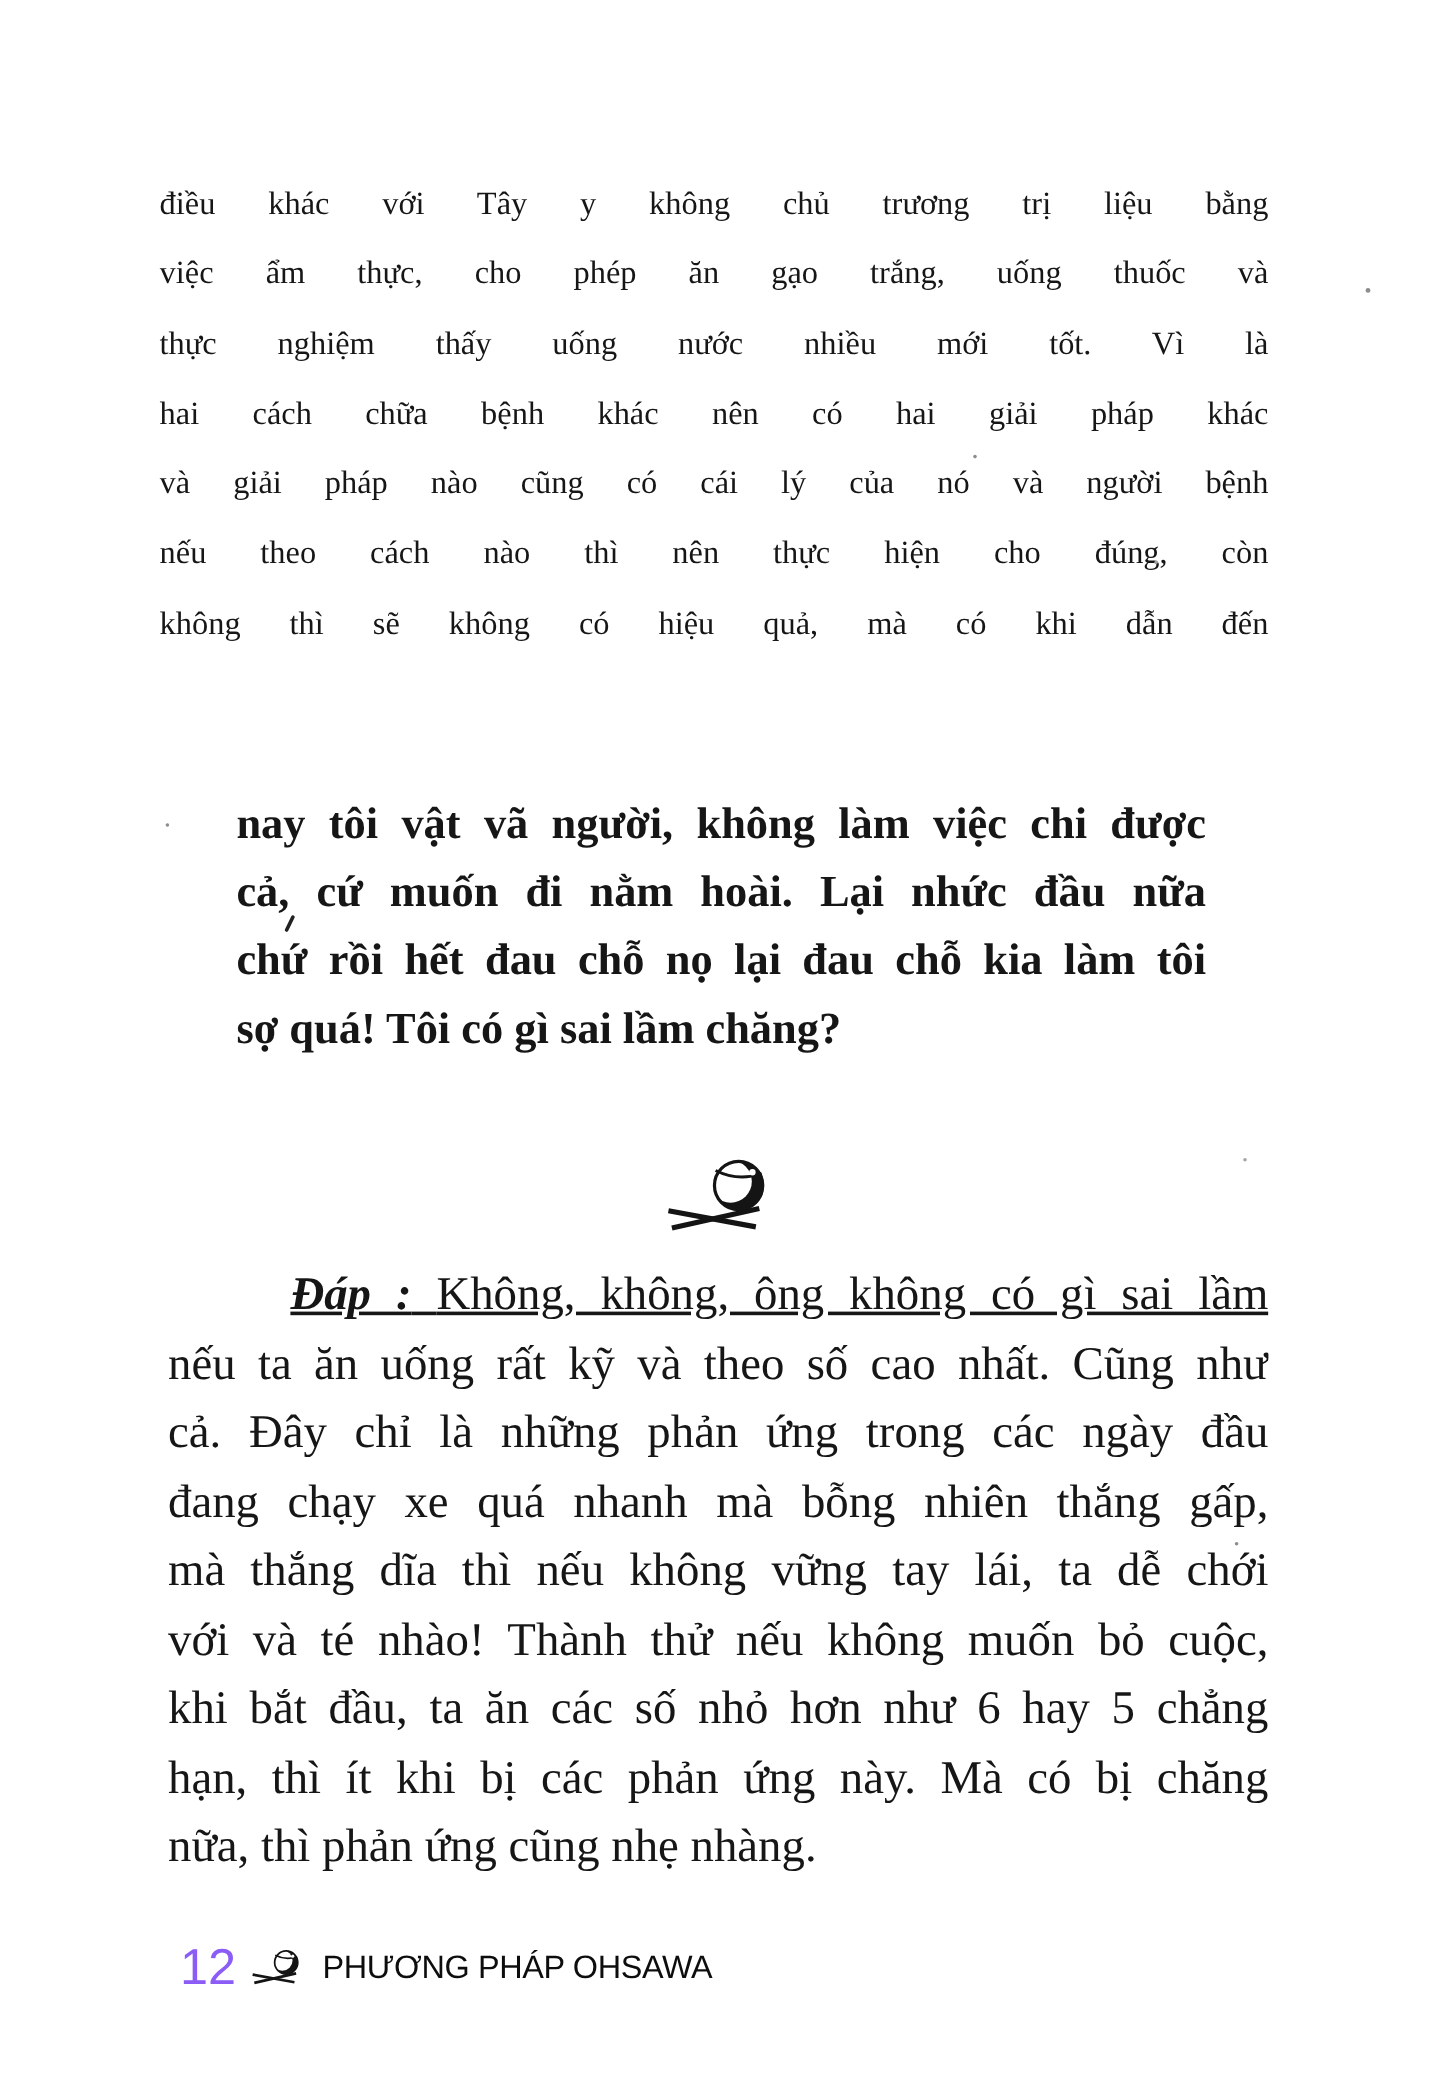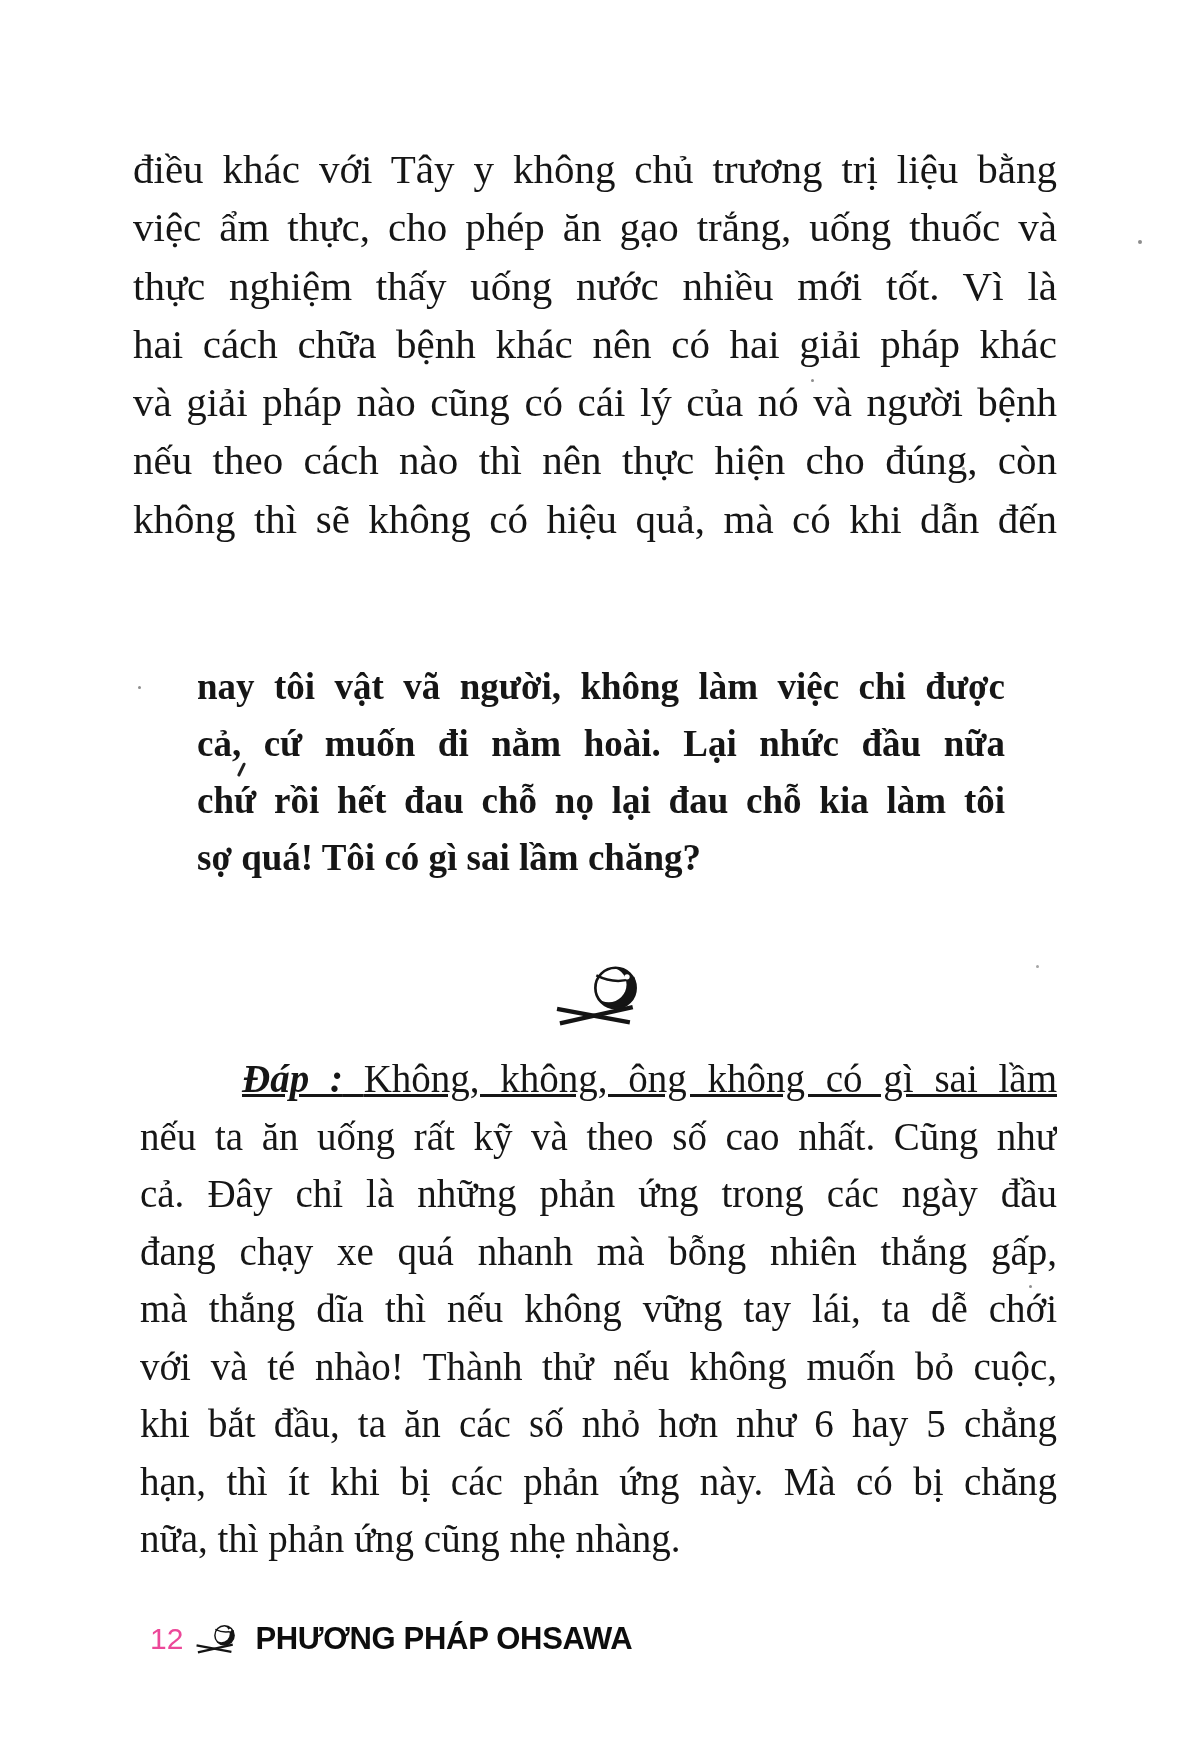--- a/index.html
+++ b/index.html
@@ -12,21 +12,21 @@
 
   .para{position:absolute;}
   .line{
     text-align:justify;text-align-last:justify;
     overflow:hidden;
   }
   .no-just{text-align-last:left;}
 
   
   .p1{left:133px;top:140px;width:924px;}
-  .p1 .line{height:58.3px;line-height:58.3px;font-size:41px;}
+  .p1 .line{height:58.3px;line-height:58.3px;font-size:27px;}
   .p1 .tail{padding-left:18px;width:906px;}
 
   
   .q{left:197px;top:658px;width:808px;font-weight:bold;}
   .q .line{height:57px;line-height:57px;font-size:37px;}
   .q .first{padding-left:96px;width:712px;}
 
   
   .ans{left:140px;top:1050px;width:917px;}
   .ans .line{height:57.5px;line-height:57.5px;font-size:39px;}
@@ -36,23 +36,23 @@
   
   .ornament{position:absolute;left:556px;top:962px;width:96px;height:70px;}
   .ornament svg{width:96px;height:69px;display:block;}
 
   
   .footer{
     position:absolute;left:150px;top:1618px;height:42px;
     display:flex;align-items:center;gap:13px;
     font-family:"Liberation Sans","DejaVu Sans",sans-serif;
   }
-  .pagenum{font-size:30px;color:#ec4899;}
+  .pagenum{font-size:42px;color:#8b5cf6;}
   .footer-icon svg{width:46px;height:33px;display:block;}
-  .book-title{font-size:31px;font-weight:bold;letter-spacing:-0.3px;color:#0d0d0d;}
+  .book-title{font-size:27px;font-weight:normal;letter-spacing:-0.3px;color:#0d0d0d;}
 
   
   .speck{position:absolute;background:#8d8d8d;border-radius:50%;}
   .sp1{left:1138px;top:240px;width:4px;height:4px;}
   .sp2{left:811px;top:379px;width:3px;height:3px;}
   .sp3{left:138px;top:686px;width:3px;height:3px;}
   .sp4{left:962px;top:467px;width:3px;height:3px;background:#a5a5a5;}
   .sp5{left:1036px;top:965px;width:3px;height:3px;background:#a5a5a5;}
   .sp6{left:1029px;top:1285px;width:3px;height:3px;}
   .stray-mark{

